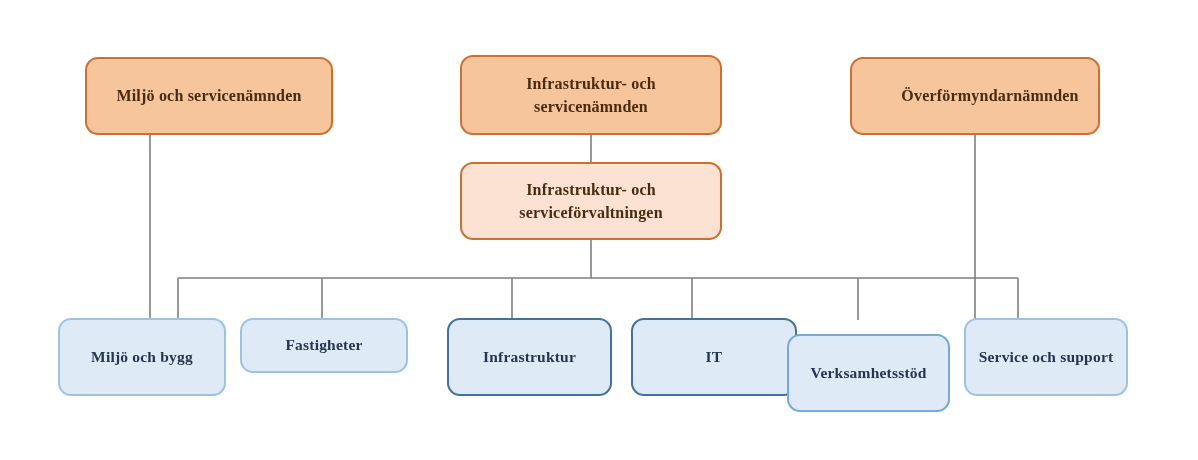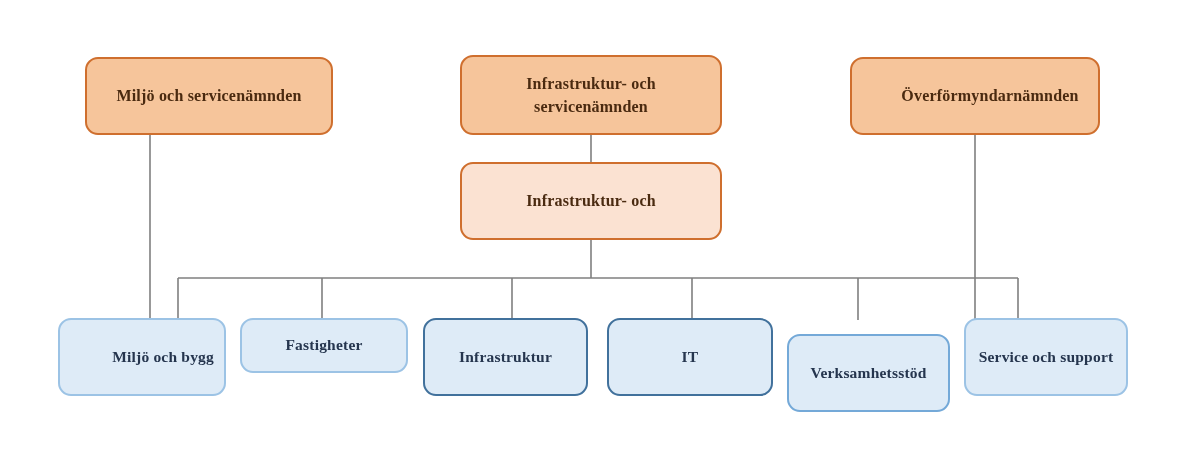--- a/index.html
+++ b/index.html
@@ -54,28 +54,28 @@
       border-color: var(--administration-border, #cf6f2e);
       color: var(--committee-text, #4a2a10);
     }
     .department {
       background: var(--department-fill, #deebf7);
       border-color: var(--department-border-light, #9cc3e5);
       color: var(--department-text, #25354e);
       font-size: 15.5px;
     }
     .department.mid  { border-color: var(--department-border-mid, #74a9d8); }
-    .department.dark { border-color: var(--department-border-dark, #41719c); }
+    .department.dark { border-color: var(--department-border-dark, #41719c); margin-left: 24px; }
 
     
     .n-top-1 { left: 85px;  top: 57px;  width: 248px; height: 78px; }
     .n-top-2 { left: 460px; top: 55px;  width: 262px; height: 80px; }
     .n-top-3 { left: 850px; top: 57px;  width: 250px; height: 78px; padding-left: 40px; }
     .n-mid   { left: 460px; top: 162px; width: 262px; height: 78px; }
-    .n-b1 { left: 58px;  top: 318px; width: 168px; height: 78px; align-items: flex-end; }
+    .n-b1 { left: 58px;  top: 318px; width: 168px; height: 78px; }
     .n-b2 { left: 240px; top: 318px; width: 168px; height: 55px; }
     .n-b3 { left: 423px; top: 318px; width: 165px; height: 78px; }
     .n-b4 { left: 607px; top: 318px; width: 166px; height: 78px; font-family: Liberation Serif, serif; }
     .n-b5 { left: 787px; top: 318px; width: 163px; height: 78px; margin-top: 16px; }
     .n-b6 { left: 964px; top: 318px; width: 164px; height: 78px; }
     .node-line { display: block; }
   </style>
 </head>
 <body>
 
@@ -109,20 +109,21 @@
     <span class="node-line">Infrastruktur- och</span>
     <span class="node-line">servicenämnden</span>
   </div>
 
   <div class="node committee n-top-3">
     <span class="node-line">Överförmyndarnämnden</span>
   </div>
 
   <div class="node administration n-mid">
     <span class="node-line">Infrastruktur- och</span>
+    <span class="node-line">serviceförvaltningen</span>
   </div>
 
   <div class="node department n-b1">
     <span class="node-line">Miljö och bygg</span>
   </div>
 
   <div class="node department n-b2">
     <span class="node-line">Fastigheter</span>
   </div>
 

